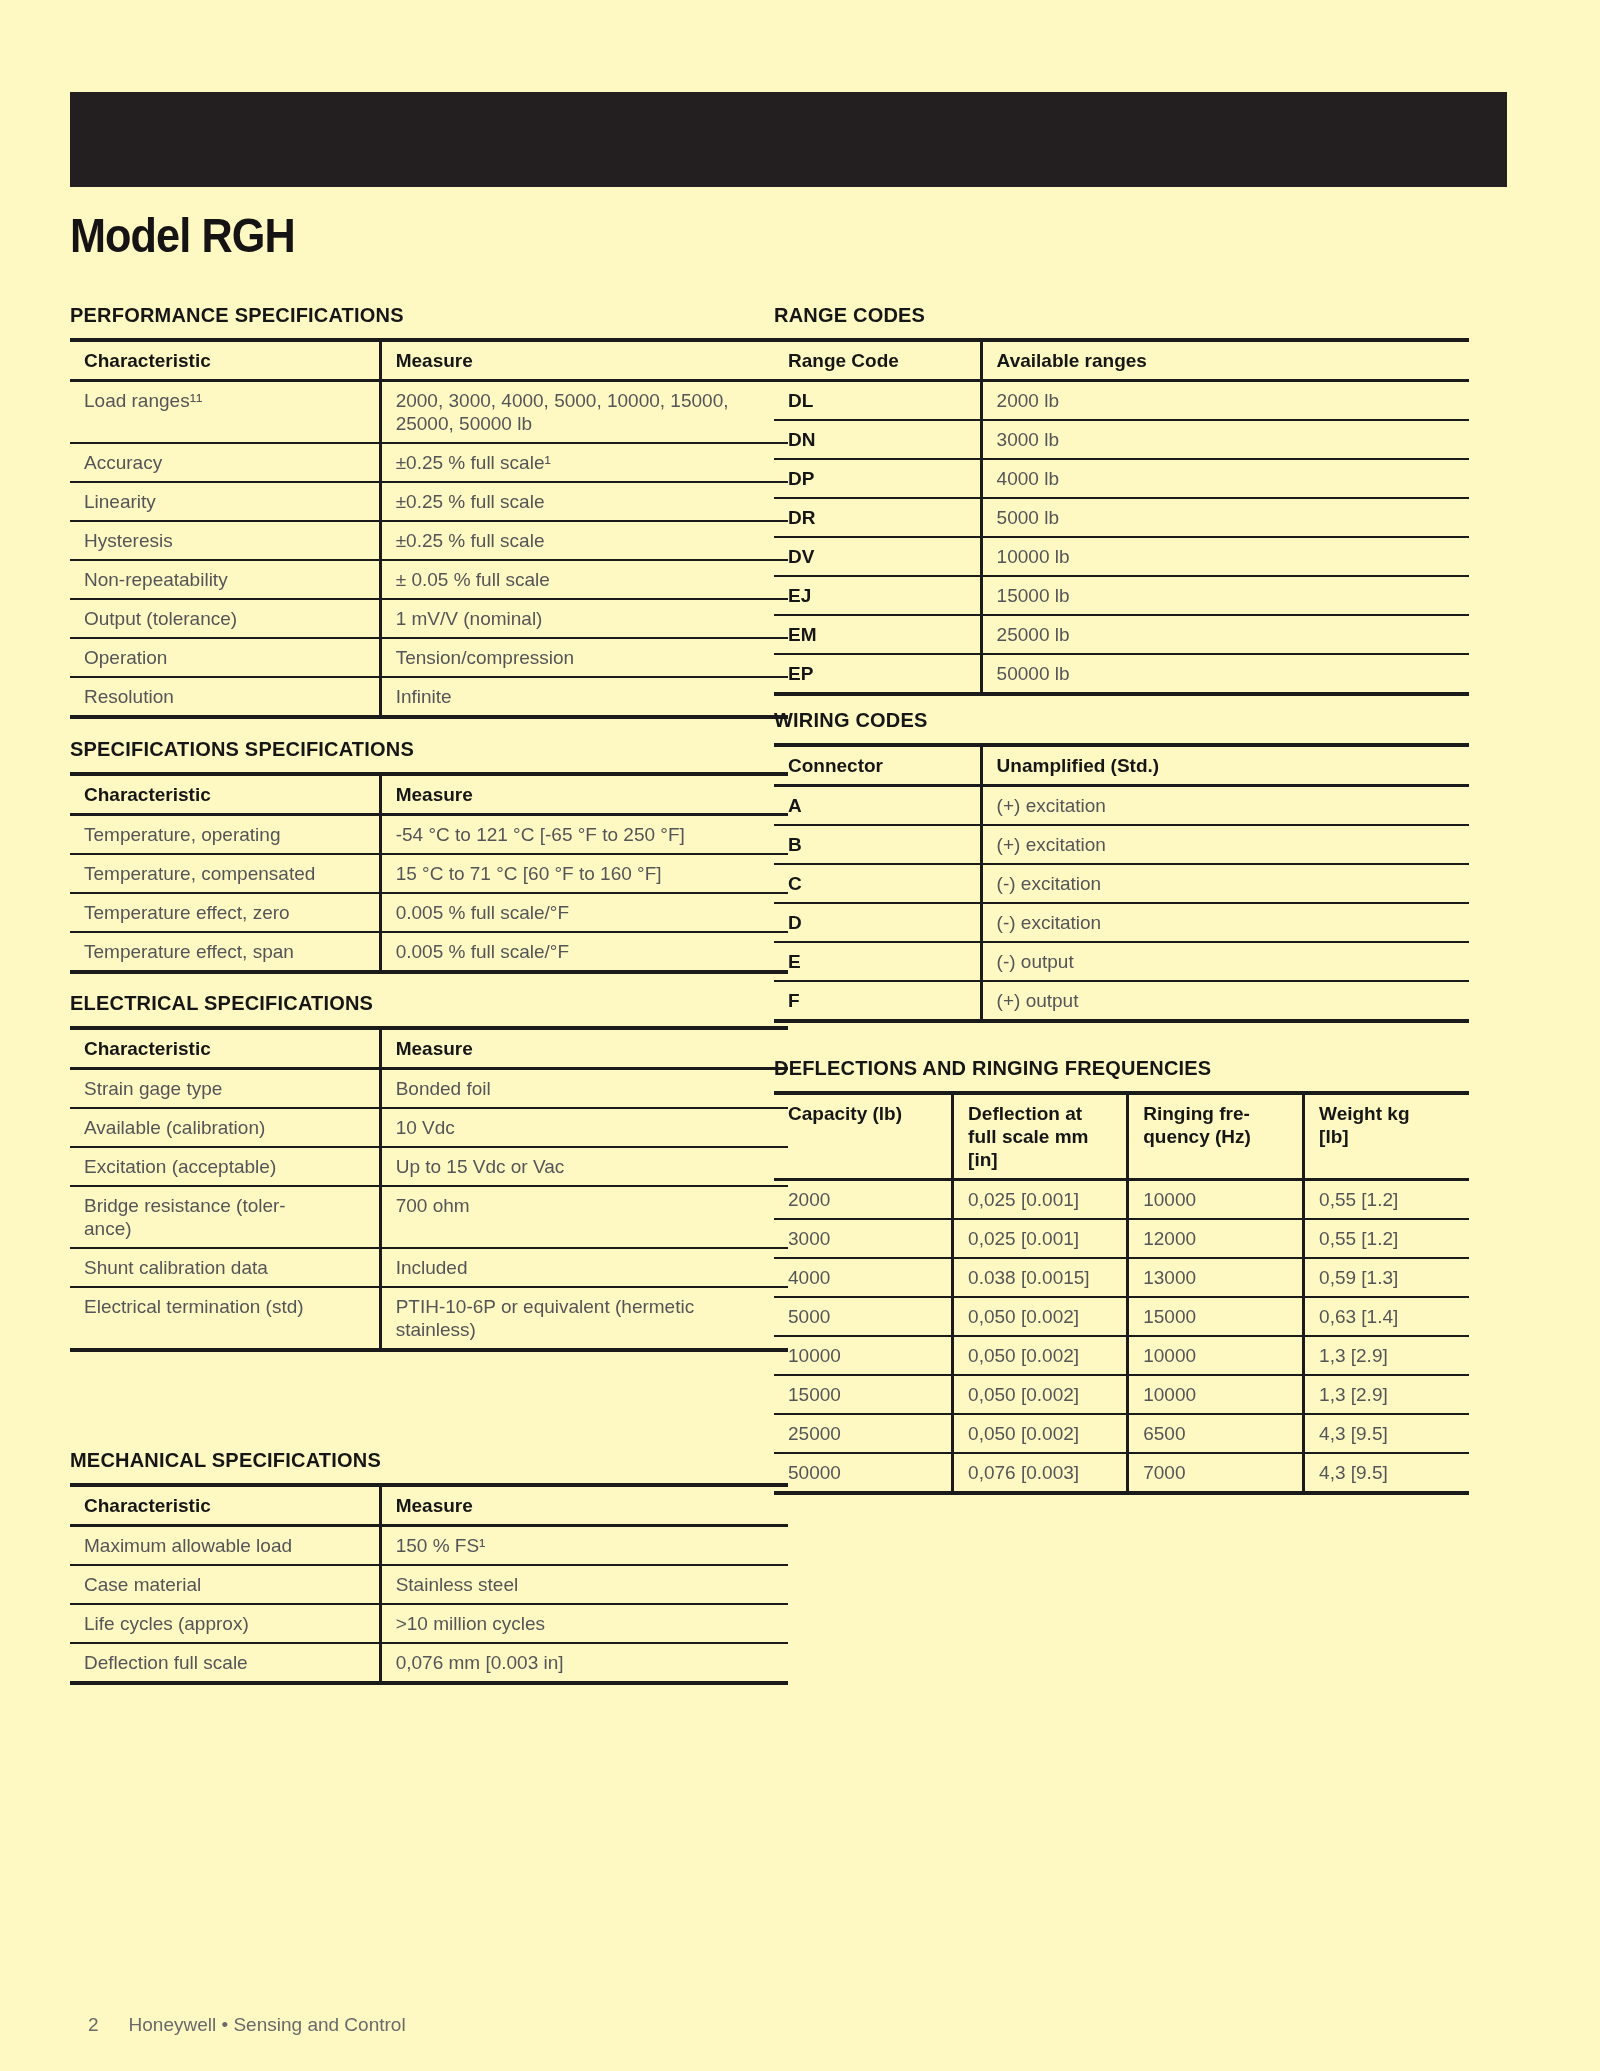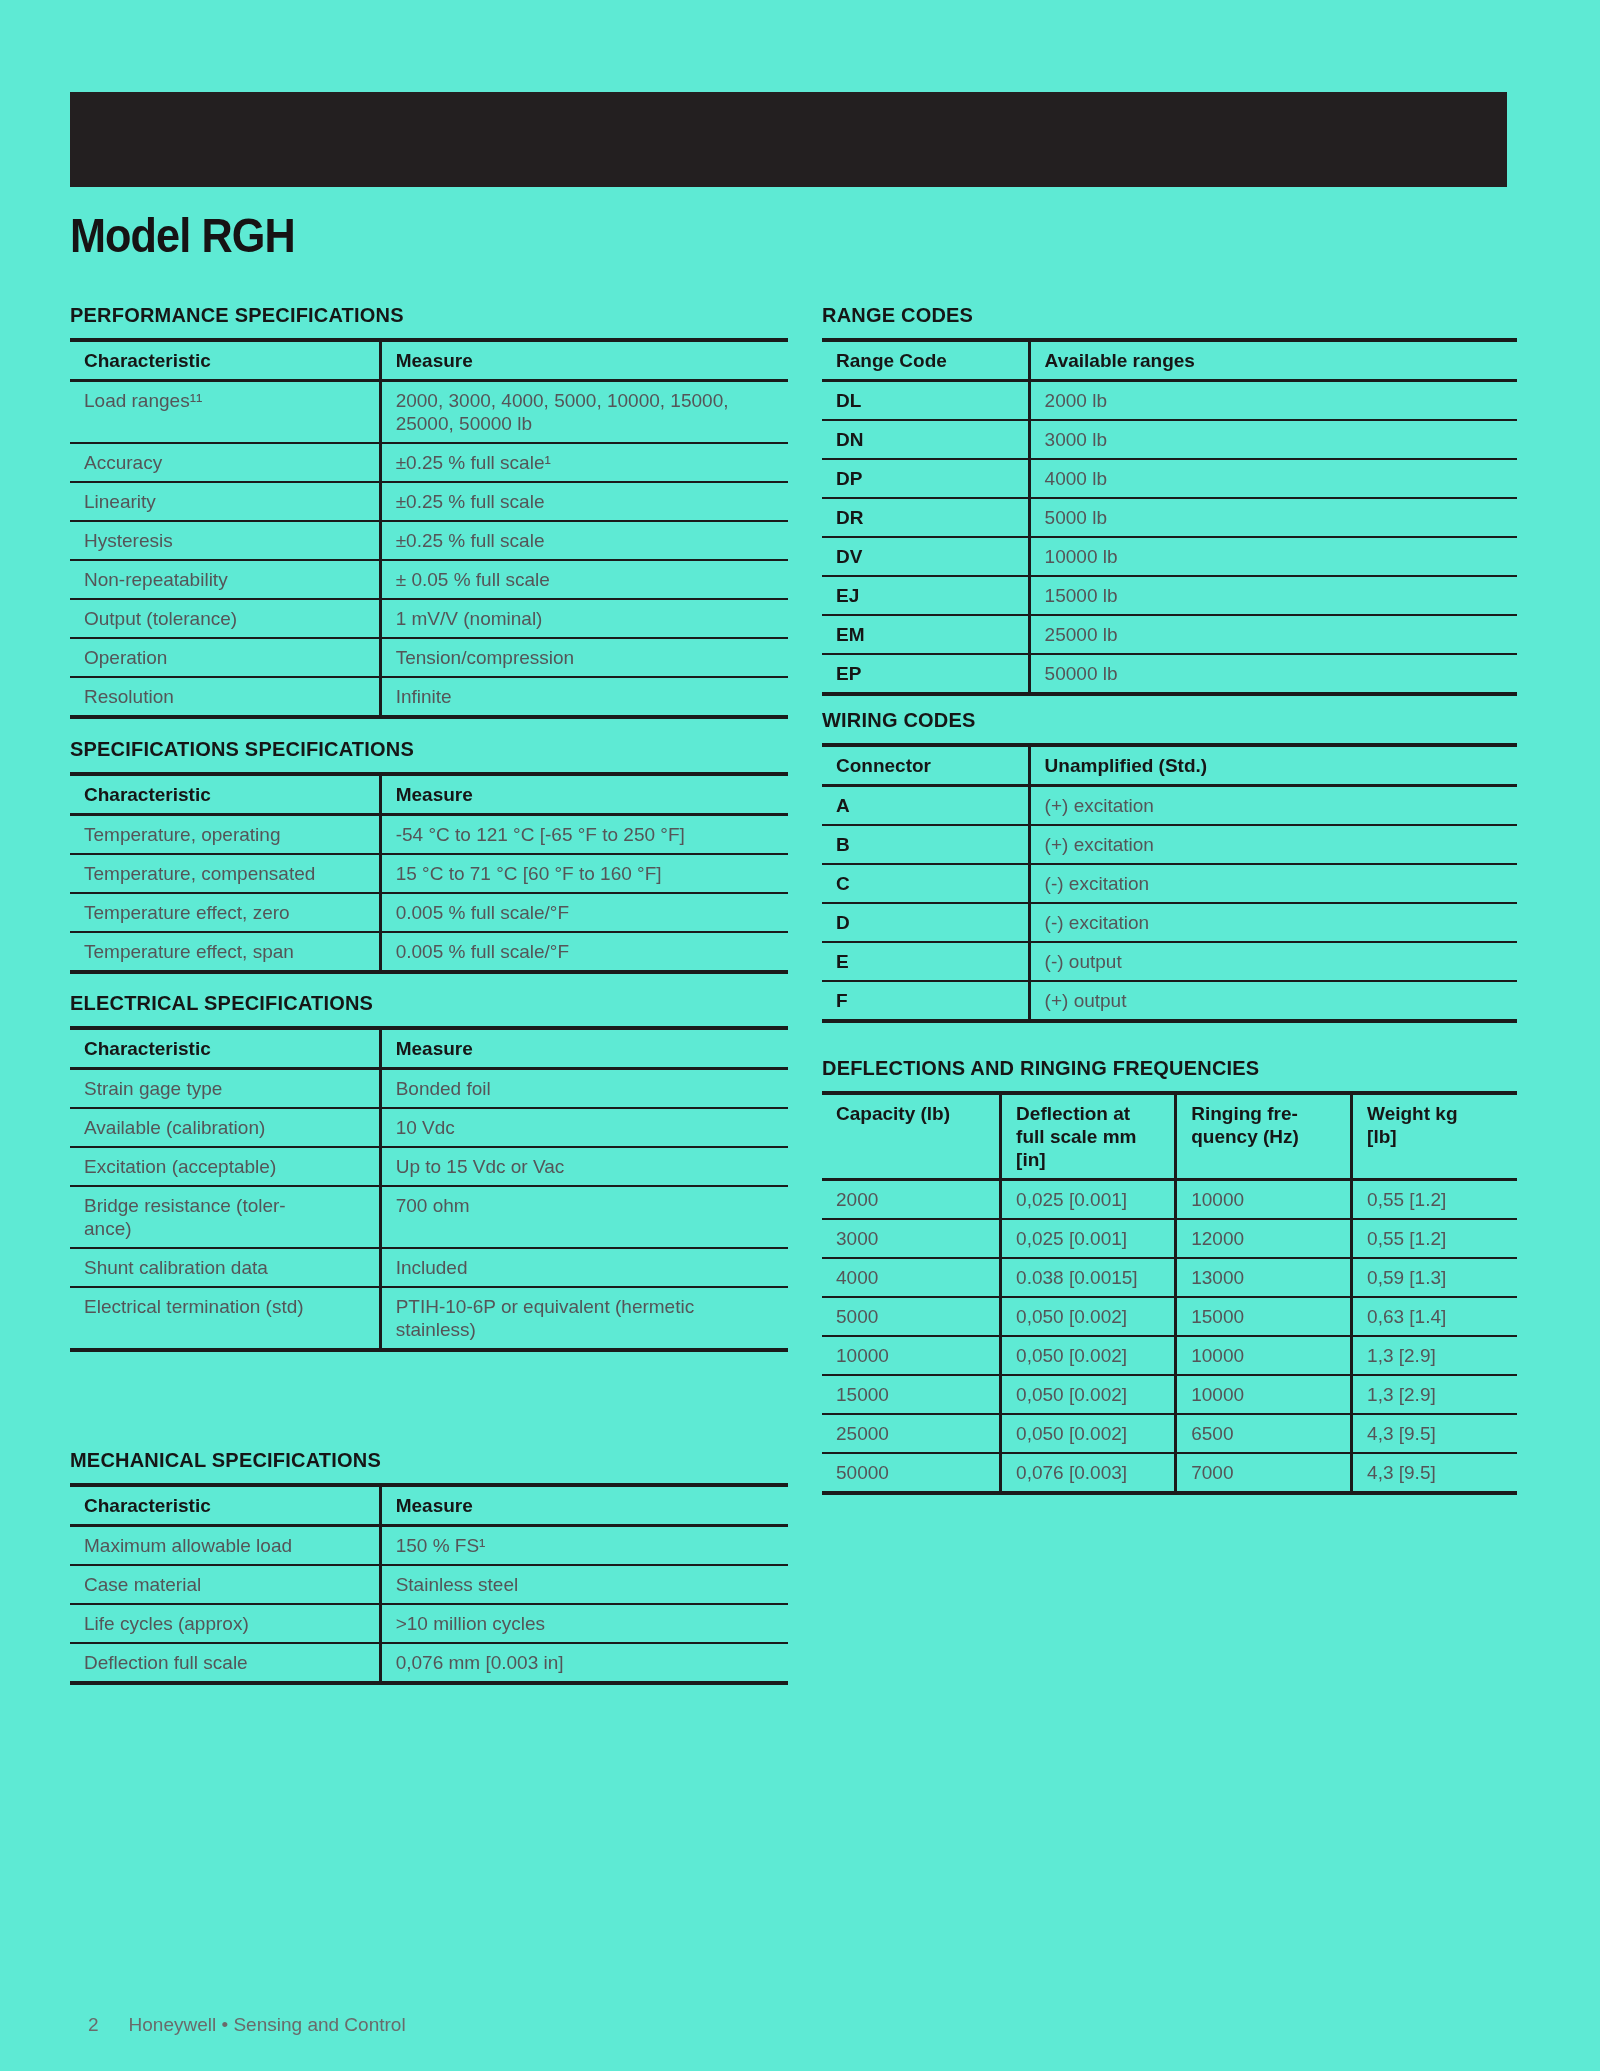--- a/index.html
+++ b/index.html
@@ -1,28 +1,28 @@
 <!DOCTYPE html>
 <html><head>
 <meta charset="utf-8">
 <style>
   html,body{margin:0;padding:0;background:#ffffff;}
   .page{
-    position:relative;width:1600px;height:2071px;background:#5eead4;
+    position:relative;width:1600px;height:2071px;background:#fef9c3;
     font-family:"Liberation Sans","DejaVu Sans",sans-serif;overflow:hidden;
   }
   .banner{position:absolute;left:70px;top:92px;width:1437px;height:95px;background:#231f20;}
   .doc-title{
     position:absolute;left:70px;top:210px;margin:0;
     font-size:48px;font-weight:bold;color:#161314;line-height:52px;
     letter-spacing:-1px;transform:scaleX(.9);transform-origin:left top;white-space:nowrap;
   }
   .spec-section{position:absolute;}
   .sec-left{left:70px;width:718px;}
-  .sec-right{left:822px;width:695px;}
+  .sec-right{left:774px;width:695px;}
   .spec-heading{
     margin:16px 0 12px 0;font-size:20px;font-weight:bold;color:#161616;
     line-height:22px;letter-spacing:.2px;white-space:nowrap;
   }
   table.spec{
     width:100%;border-collapse:collapse;table-layout:fixed;
     border-top:4px solid #1b1b1b;border-bottom:4px solid #1b1b1b;
   }
   table.spec th{
     text-align:left;font-size:19px;font-weight:bold;color:#161616;

